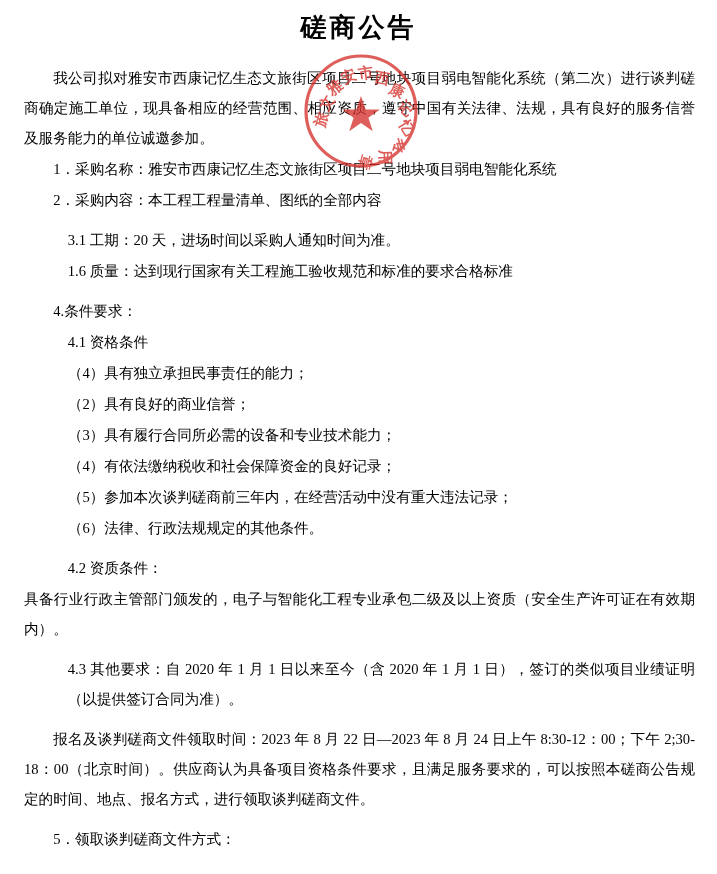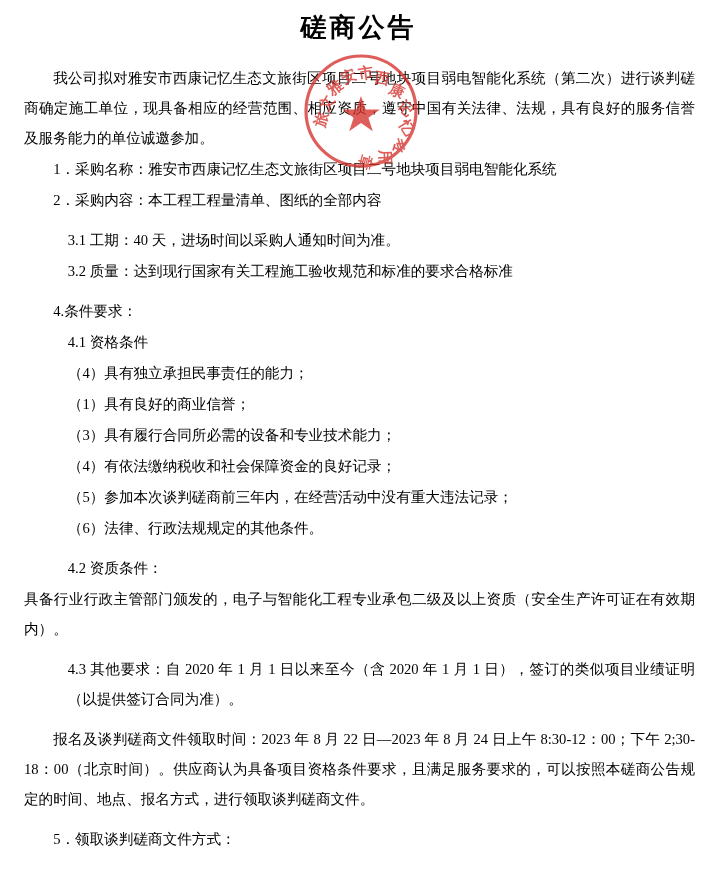--- a/index.html
+++ b/index.html
@@ -89,27 +89,27 @@
       </g>
     </svg>
   </div>
 
   <div class="body-area">
     <div id="paras">
         <p class="indent2"><span>我公司拟对</span><span class="u">雅安市西康记忆生态文旅街区项目二号地块项目弱电智能化系统（第二次）</span><span>进行谈判磋商确定施工单位，现具备相应的经营范围、相应资质，遵守中国有关法律、法规，具有良好的服务信誉及服务能力的单位诚邀参加。</span></p>
         <p class="lvl1"><span>1．采购名称：</span><span class="u">雅安市西康记忆生态文旅街区项目二号地块项目弱电智能化系统</span></p>
         <p class="lvl1"><span>2．采购内容：</span><span class="u">本工程工程量清单、图纸的全部内容</span></p>
         <div class="gap"></div>
-        <p class="lvl2"><span>3.1 工期：</span><span class="u">40 天，进场时间以采购人通知时间为准。</span></p>
-        <p class="lvl2"><span>3.2 质量：</span><span class="u">达到现行国家有关工程施工验收规范和标准的要求合格标准</span></p>
+        <p class="lvl2"><span>3.1 工期：</span><span class="u">20 天，进场时间以采购人通知时间为准。</span></p>
+        <p class="lvl2"><span>1.6 质量：</span><span class="u">达到现行国家有关工程施工验收规范和标准的要求合格标准</span></p>
         <div class="gap"></div>
         <p class="lvl1"><span>4.条件要求：</span></p>
         <p class="lvl2"><span>4.1 资格条件</span></p>
         <p class="lvl2"><span>（4）具有独立承担民事责任的能力；</span></p>
-        <p class="lvl2"><span>（1）具有良好的商业信誉；</span></p>
+        <p class="lvl2"><span>（2）具有良好的商业信誉；</span></p>
         <p class="lvl2"><span>（3）具有履行合同所必需的设备和专业技术能力；</span></p>
         <p class="lvl2"><span>（4）有依法缴纳税收和社会保障资金的良好记录；</span></p>
         <p class="lvl2"><span>（5）参加本次谈判磋商前三年内，在经营活动中没有重大违法记录；</span></p>
         <p class="lvl2"><span>（6）法律、行政法规规定的其他条件。</span></p>
         <div class="gap"></div>
         <p class="lvl2"><span>4.2 资质条件：</span></p>
         <p class=""><span>具备行业行政主管部门颁发的，电子与智能化工程专业承包二级及以上资质（安全生产许可证在有效期内）。</span></p>
         <div class="gap"></div>
         <p class="lvl2"><span>4.3 其他要求：自 2020 年 1 月 1 日以来至今（含 2020 年 1 月 1 日），签订的类似项目业绩证明（以提供签订合同为准）。</span></p>
         <div class="gap"></div>

